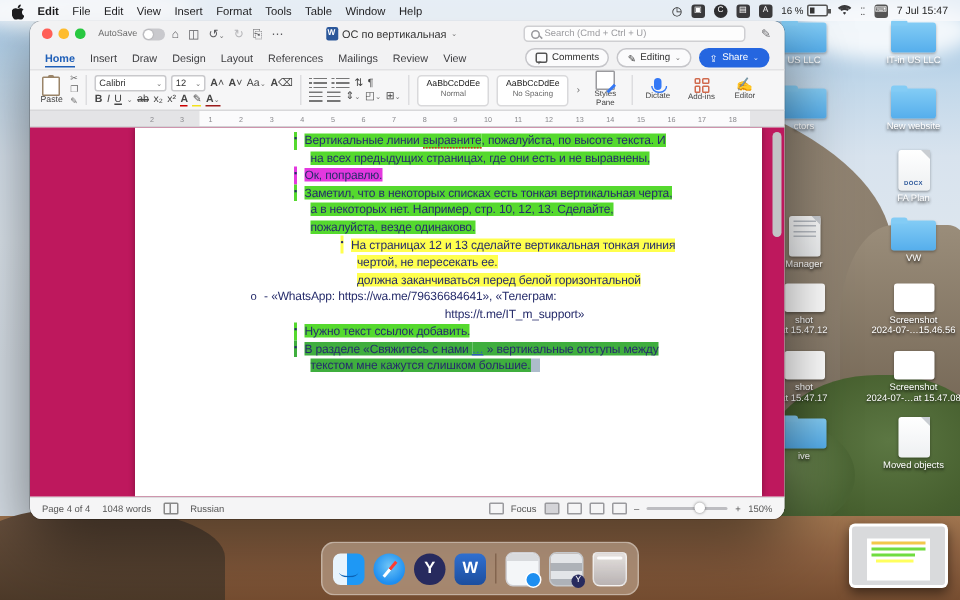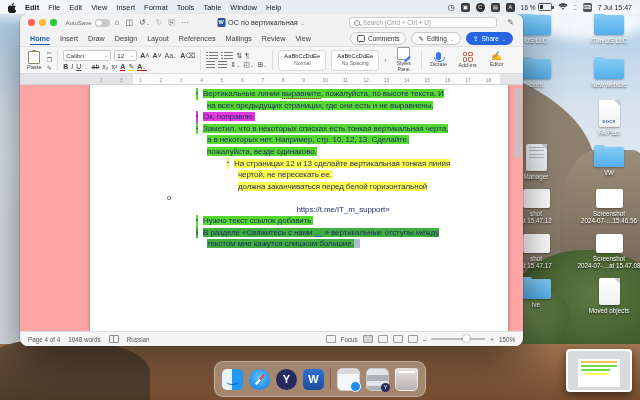--- a/index.html
+++ b/index.html
@@ -102,21 +102,21 @@
   .grid4{width:10px;height:10px;display:grid;grid-template-columns:1fr 1fr;gap:1px;margin-bottom:1px;}
   .grid4 i{border:1px solid #d06a4e;border-radius:1px;}
   .edpen{font-size:9px;color:#2b6de0;line-height:1;margin-bottom:1px;}
   .spane{width:11px;height:11px;border:1px solid #9a9a9e;background:#fff;border-radius:1px;position:relative;margin-bottom:1px;}
   .spane::after{content:"";position:absolute;right:-2px;bottom:-1px;width:7px;height:2px;background:#3478f6;transform:rotate(-45deg);}
   
   .ruler{height:10px;background:#e4e4e6;position:relative;border-bottom:1px solid #d2d2d4;font-size:4.8px;color:#8a8a8e;}
   .ruler .band{position:absolute;left:113px;width:367px;top:0;bottom:0;background:#fbfbfc;}
   .ruler span{position:absolute;top:2px;}
   
-  .docarea{flex:1;background:#fca5a5;position:relative;overflow:hidden;}
+  .docarea{flex:1;background:#be185d;position:relative;overflow:hidden;}
   .page{position:absolute;left:70px;right:15px;top:0;bottom:0;background:#fff;box-shadow:0 0 4px rgba(0,0,0,.35);}
   .dline{display:flex;align-items:center;height:11.55px;font-size:8px;letter-spacing:-0.1px;color:#262c6b;white-space:pre;}
   .dline .bl{margin-right:5px;font-size:6px;line-height:11.55px;}
   .dline .bl.o{font-size:7.5px;}
   .hg{background:#55d92e;}
   .hm{background:#e438df;}
   .hy{background:#ffff4e;}
   .hgs{background:#3fae3e;}
   .hsel{background:#adbccb;}
   .spell{border-bottom:1px dotted #d22;}
@@ -483,21 +483,21 @@
       <div id="doc-lines" style="padding-top:3px;">
           <div class="dline" style="padding-left: 106px;"><span class="bl hg">▪</span><span class="hg ">Вертикальные линии </span><span class="hg spell">выравните</span><span class="hg ">, пожалуйста, по высоте текста. И</span></div>
           <div class="dline" style="padding-left: 117px;"><span class="hg ">на всех предыдущих страницах, где они есть и не выравнены,</span></div>
           <div class="dline" style="padding-left: 106px;"><span class="bl hm">▪</span><span class="hm ">Ок, поправлю.</span></div>
           <div class="dline" style="padding-left: 106px;"><span class="bl hg">▪</span><span class="hg ">Заметил, что в некоторых списках есть тонкая вертикальная черта,</span></div>
           <div class="dline" style="padding-left: 117px;"><span class="hg ">а в некоторых нет. Например, стр. 10, 12, 13. Сделайте,</span></div>
           <div class="dline" style="padding-left: 117px;"><span class="hg ">пожалуйста, везде одинаково.</span></div>
           <div class="dline" style="padding-left: 137px;"><span class="bl hy">•</span><span class="hy ">На страницах 12 и 13 сделайте вертикальная тонкая линия</span></div>
           <div class="dline" style="padding-left: 148px;"><span class="hy ">чертой, не пересекать ее.</span></div>
           <div class="dline" style="padding-left: 148px;"><span class="hy ">должна заканчиваться перед белой горизонтальной</span></div>
-          <div class="dline" style="padding-left: 77px;"><span class="bl o">o</span></div>
+          <div class="dline" style="padding-left: 77px;"><span class="bl o">o</span><span>- «WhatsApp: https://wa.me/79636684641», «Телеграм:</span></div>
           <div class="dline" style="padding-left: 88px; justify-content: center;"><span>https://t.me/IT_m_support»</span></div>
           <div class="dline" style="padding-left: 106px;"><span class="bl hg">▪</span><span class="hg ">Нужно текст ссылок добавить.</span></div>
           <div class="dline" style="padding-left: 106px;"><span class="bl hgs">▪</span><span class="hgs ">В разделе «Свяжитесь с нами </span><span class="hgs lnk">…</span><span class="hgs "> » вертикальные отступы между</span></div>
           <div class="dline" style="padding-left: 117px;"><span class="hgs ">текстом мне кажутся слишком большие.</span><span class="hsel ">   </span></div>
         </div>
     </div>
     <div class="vscroll"></div>
   </div>
 
   <div class="statusbar">

